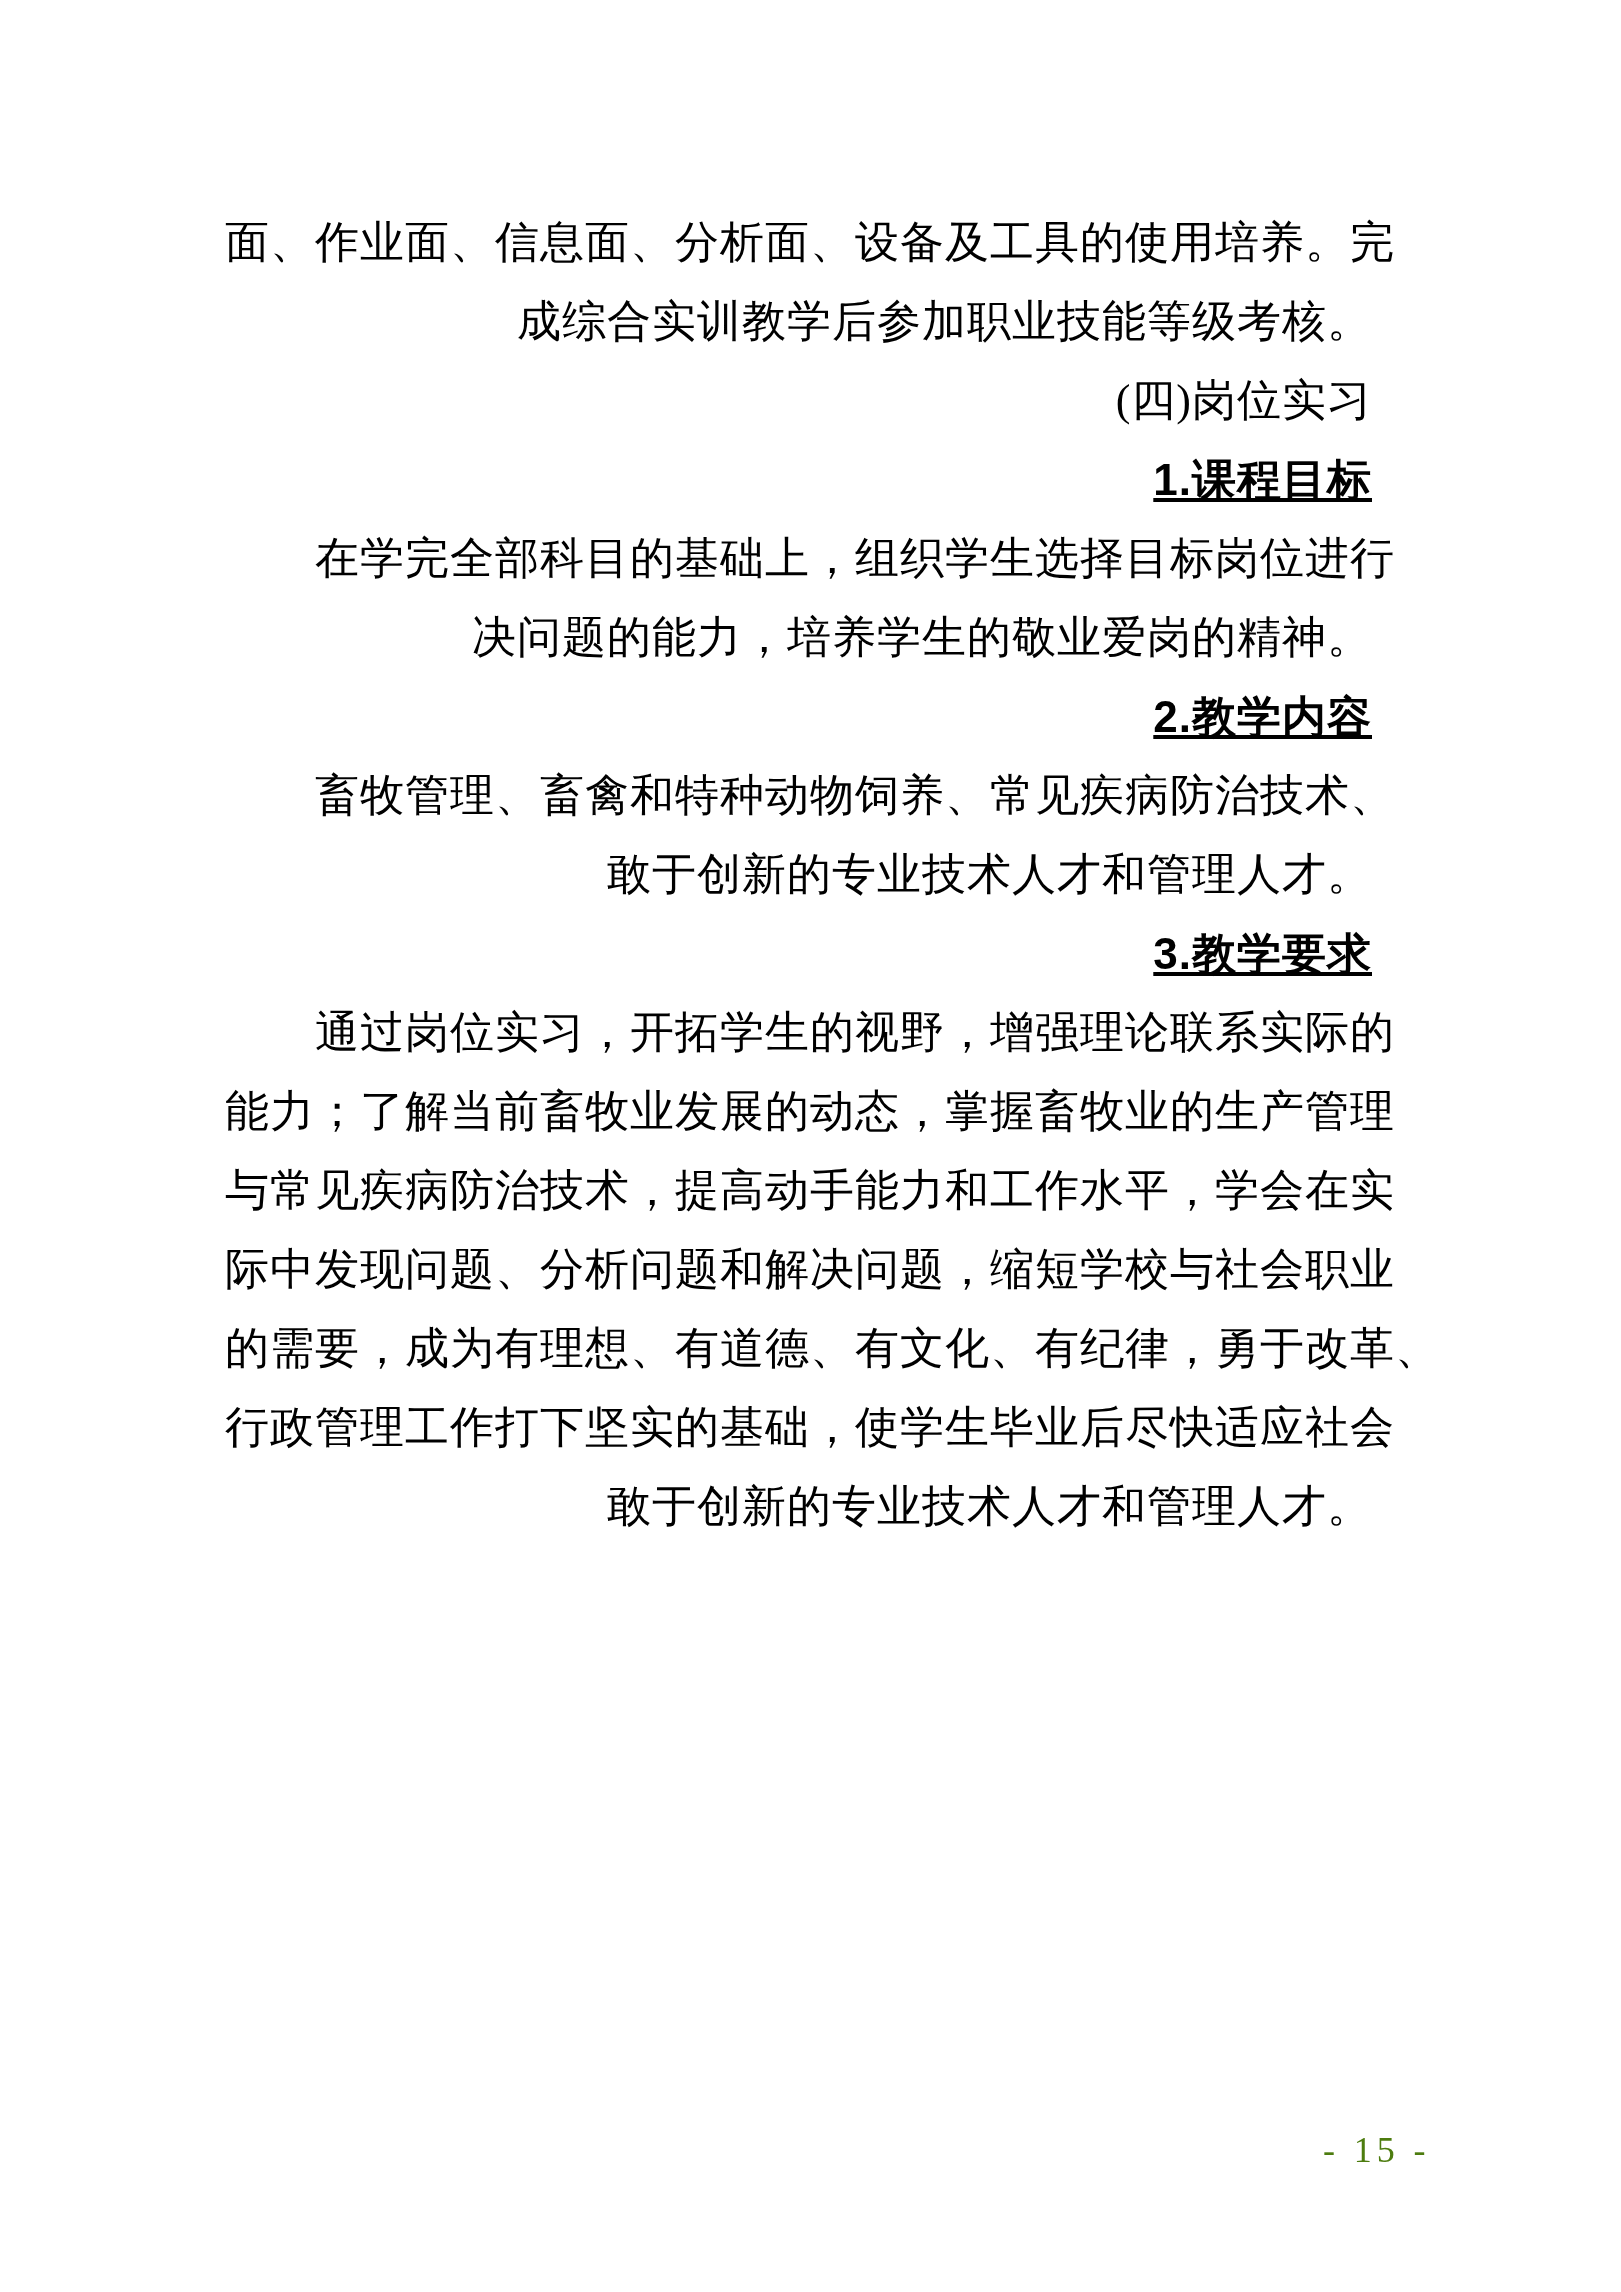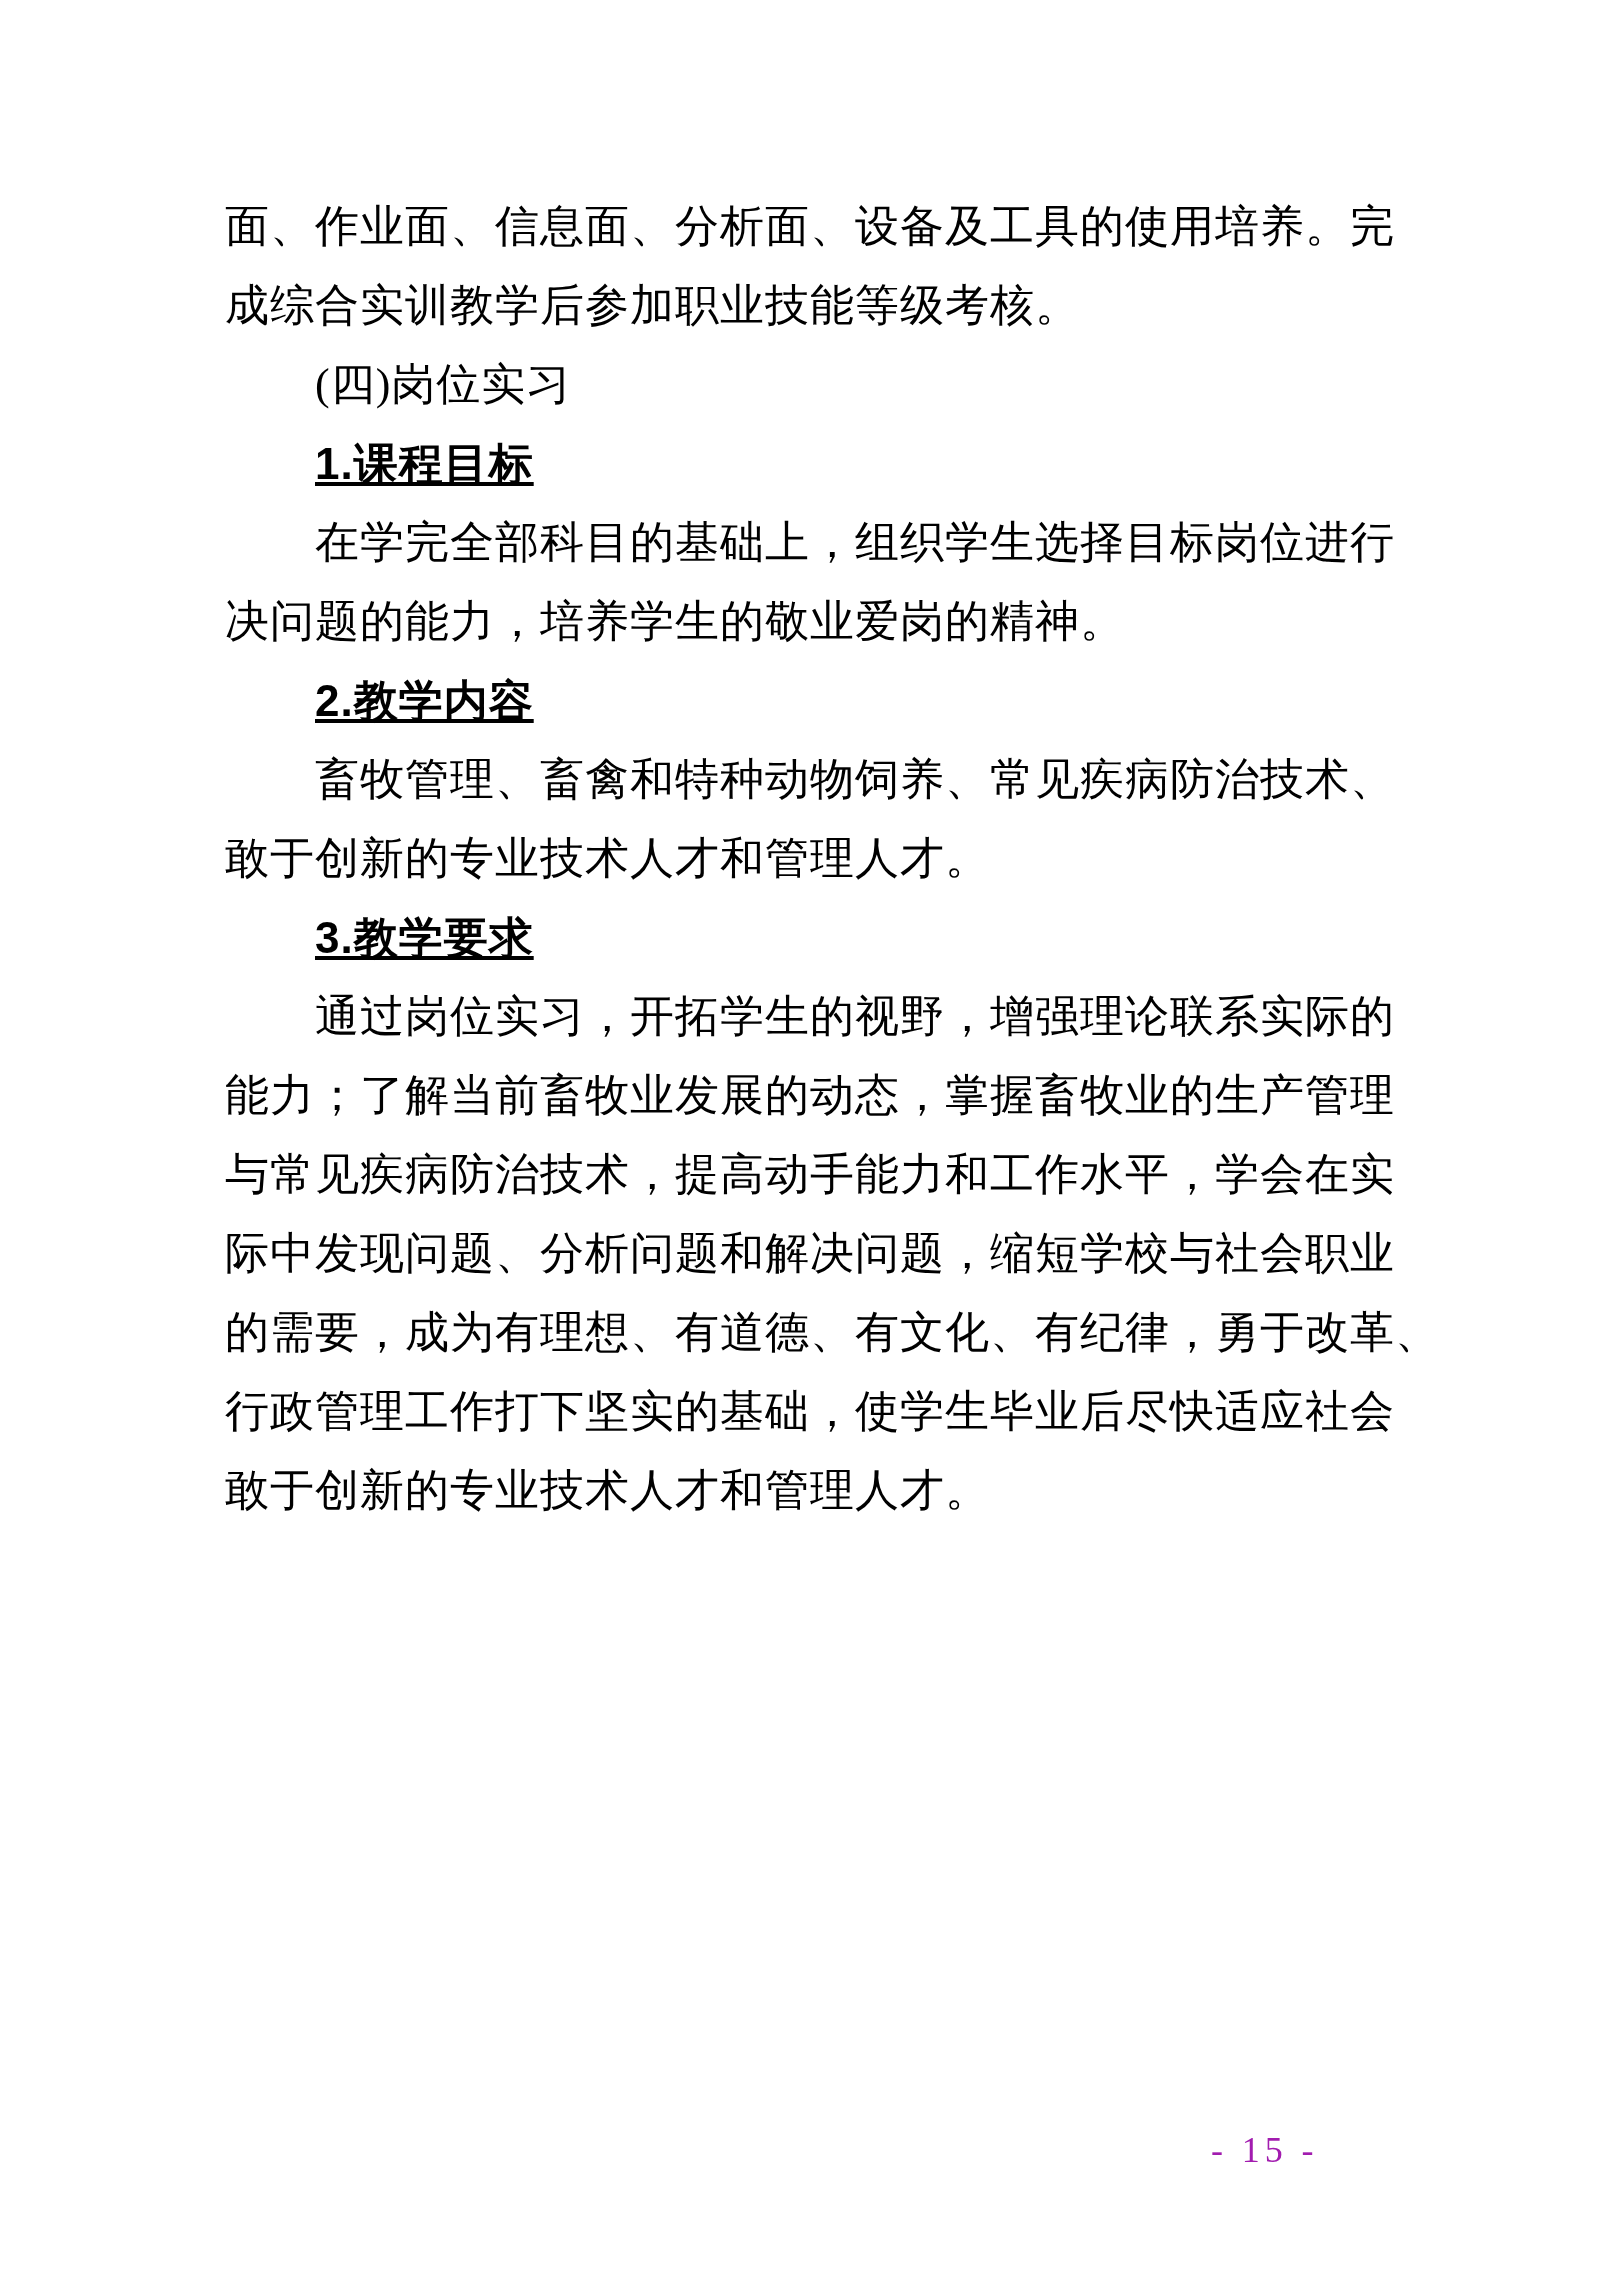--- a/index.html
+++ b/index.html
@@ -11,48 +11,49 @@
     position: relative;
     width: 1621px;
     height: 2293px;
     background: #ffffff;
     overflow: hidden;
     color: #000000;
   }
   .content {
     position: absolute;
     left: 225px;
-    top: 187px;
+    top: 203px;
     width: 1147px;
     font-family: "Liberation Serif", "DejaVu Serif", serif;
     font-size: 44px;
     line-height: 79px;
     color: #000000;
+    text-align: right;
   }
   .line {
     height: 79px;
     white-space: nowrap;
     letter-spacing: 1px;
   }
   .indent {
     padding-left: 90px;
   }
   .heading {
     font-weight: bold;
     font-family: "Liberation Sans", "DejaVu Sans", sans-serif;
     text-decoration: underline;
   }
   .footer {
     position: absolute;
-    left: 1211px;
+    left: 1323px;
     top: 2129px;
     font-family: "Liberation Serif", "DejaVu Serif", serif;
     font-size: 36px;
     letter-spacing: 4.9px;
-    color: #a21caf;
+    color: #4d7c0f;
     white-space: nowrap;
   }
 </style>
 </head>
 <body>
 
 <div class="page">
   <main class="content">
     <div class="line">面、作业面、信息面、分析面、设备及工具的使用培养。完</div>
     <div class="line">成综合实训教学后参加职业技能等级考核。</div>

